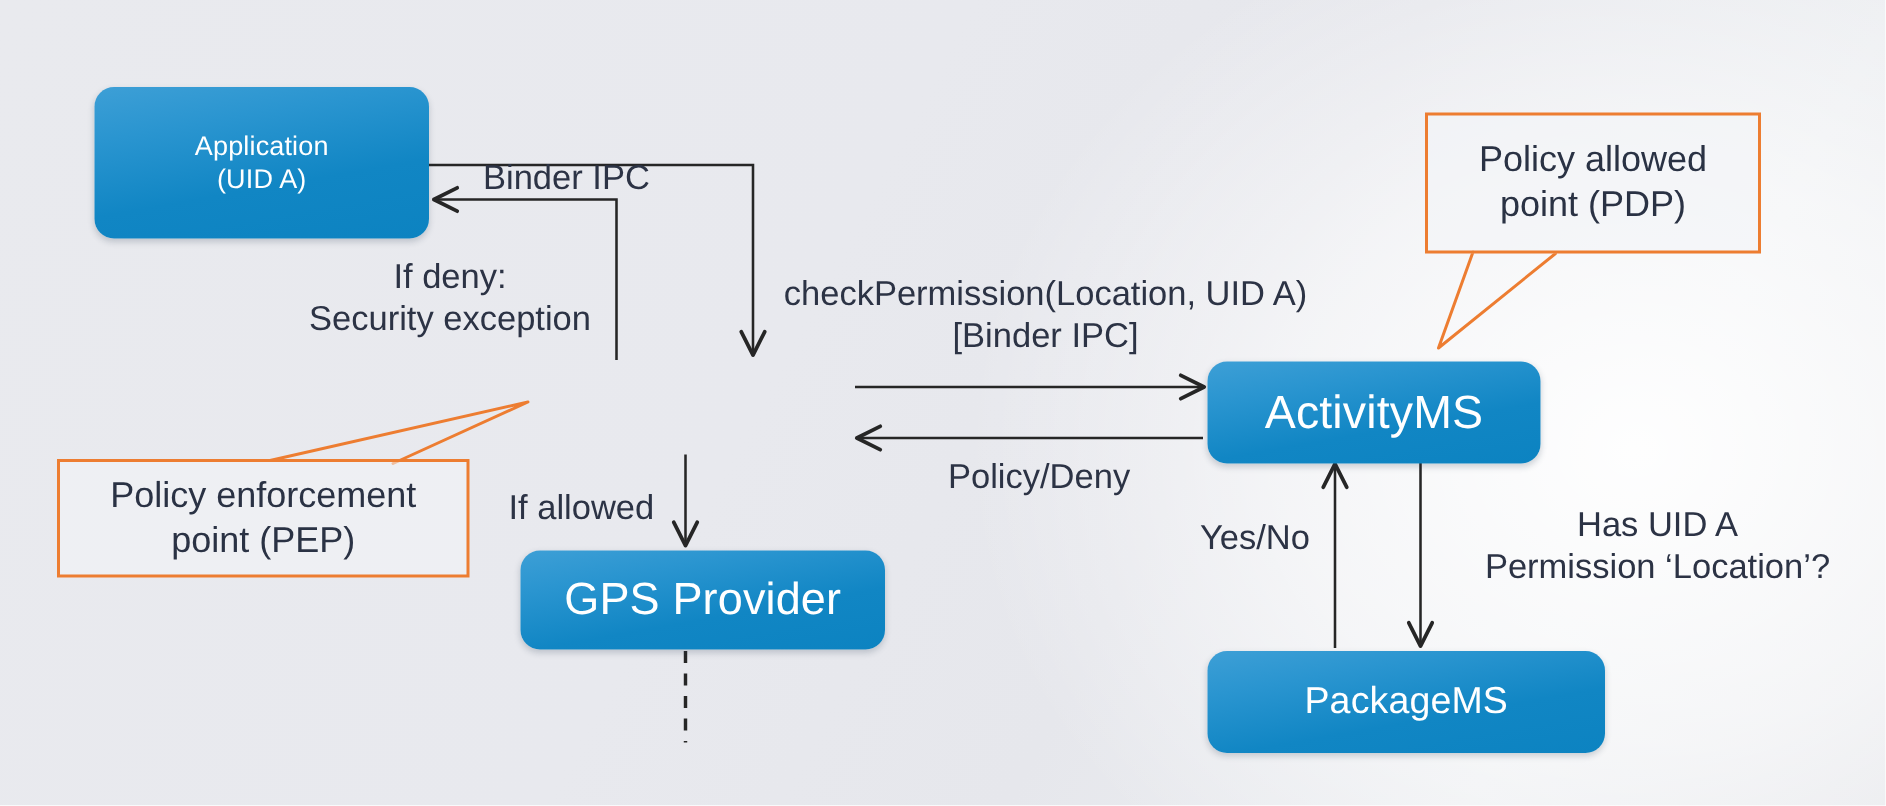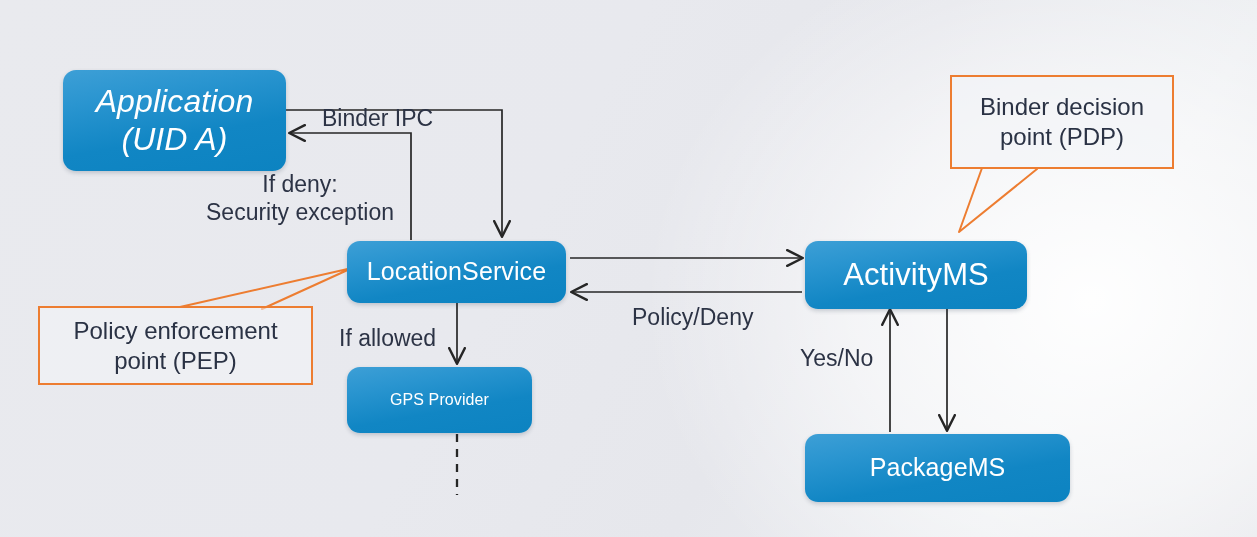--- a/index.html
+++ b/index.html
@@ -95,67 +95,72 @@
 
     <path d="M 947 308 L 947 430" fill="none" stroke="#262626" stroke-width="1.7" marker-end="url(#arrowOpen)"></path>
 
     <path d="M 890 432 L 890 310" fill="none" stroke="#262626" stroke-width="1.7" marker-end="url(#arrowOpen)"></path>
 
     <path d="M 180 307 L 352 268 L 262 309" fill="none" stroke="#ed7d31" stroke-width="2" stroke-linejoin="round" stroke-linecap="round"></path>
 
     <path d="M 982 168 L 959 232 L 1037 169" fill="none" stroke="#ed7d31" stroke-width="2" stroke-linejoin="round" stroke-linecap="round"></path>
   </svg>
 
-  <div class="node" style="left:63px; top:70px; width:223px; height:101px; font-size:32px;font-style:italic;">
+  <div class="node" style="left:63px; top:58px; width:223px; height:101px; font-size:18px;">
     <span class="line1">Application</span>
     <span class="line2">(UID A)</span>
   </div>
 
-  <div class="node" style="left:347px; top:241px; width:219px; height:62px; font-size:25px;">
-    <span class="line1">LocationService</span>
-  </div>
 
-  <div class="node" style="left:347px; top:367px; width:185px; height:66px; font-size:16px;">
+  <div class="node" style="left:347px; top:367px; width:243px; height:66px; font-size:30px;">
     <span class="line1">GPS Provider</span>
   </div>
 
   <div class="node" style="left:805px; top:241px; width:222px; height:68px; font-size:31px;">
     <span class="line1">ActivityMS</span>
   </div>
 
   <div class="node" style="left:805px; top:434px; width:265px; height:68px; font-size:25px;">
     <span class="line1">PackageMS</span>
   </div>
 
   <div class="callout" style="left:38px; top:306px; width:275px; height:79px; font-size:24px;">
     <span class="line1">Policy enforcement</span>
     <span class="line2">point (PEP)</span>
   </div>
 
   <div class="callout" style="left:950px; top:75px; width:224px; height:94px; font-size:24px;">
-    <span class="line1">Binder decision</span>
+    <span class="line1">Policy allowed</span>
     <span class="line2">point (PDP)</span>
   </div>
 
   <div class="edge-label" style="left:322px; top:63px; font-size:23px;margin-top:41px;">
     <span class="l">Binder IPC</span>
   </div>
 
   <div class="edge-label" style="left:197px; top:170px; width:206px; font-size:23px;">
     <span class="l">If deny:</span>
     <span class="l">Security exception</span>
   </div>
 
+  <div class="edge-label" style="left:514px; top:181px; width:366px; font-size:23px;">
+    <span class="l">checkPermission(Location, UID A)</span>
+    <span class="l">[Binder IPC]</span>
+  </div>
 
   <div class="edge-label" style="left:632px; top:303px; font-size:23px;">
     <span class="l">Policy/Deny</span>
   </div>
 
   <div class="edge-label" style="left:339px; top:324px; font-size:23px;">
     <span class="l">If allowed</span>
   </div>
 
   <div class="edge-label" style="left:800px; top:344px; font-size:23px;">
     <span class="l">Yes/No</span>
   </div>
 
+  <div class="edge-label" style="left:963px; top:335px; width:284px; font-size:23px;">
+    <span class="l">Has UID A</span>
+    <span class="l">Permission ‘Location’?</span>
+  </div>
 
 </div>
 
 </body></html>

